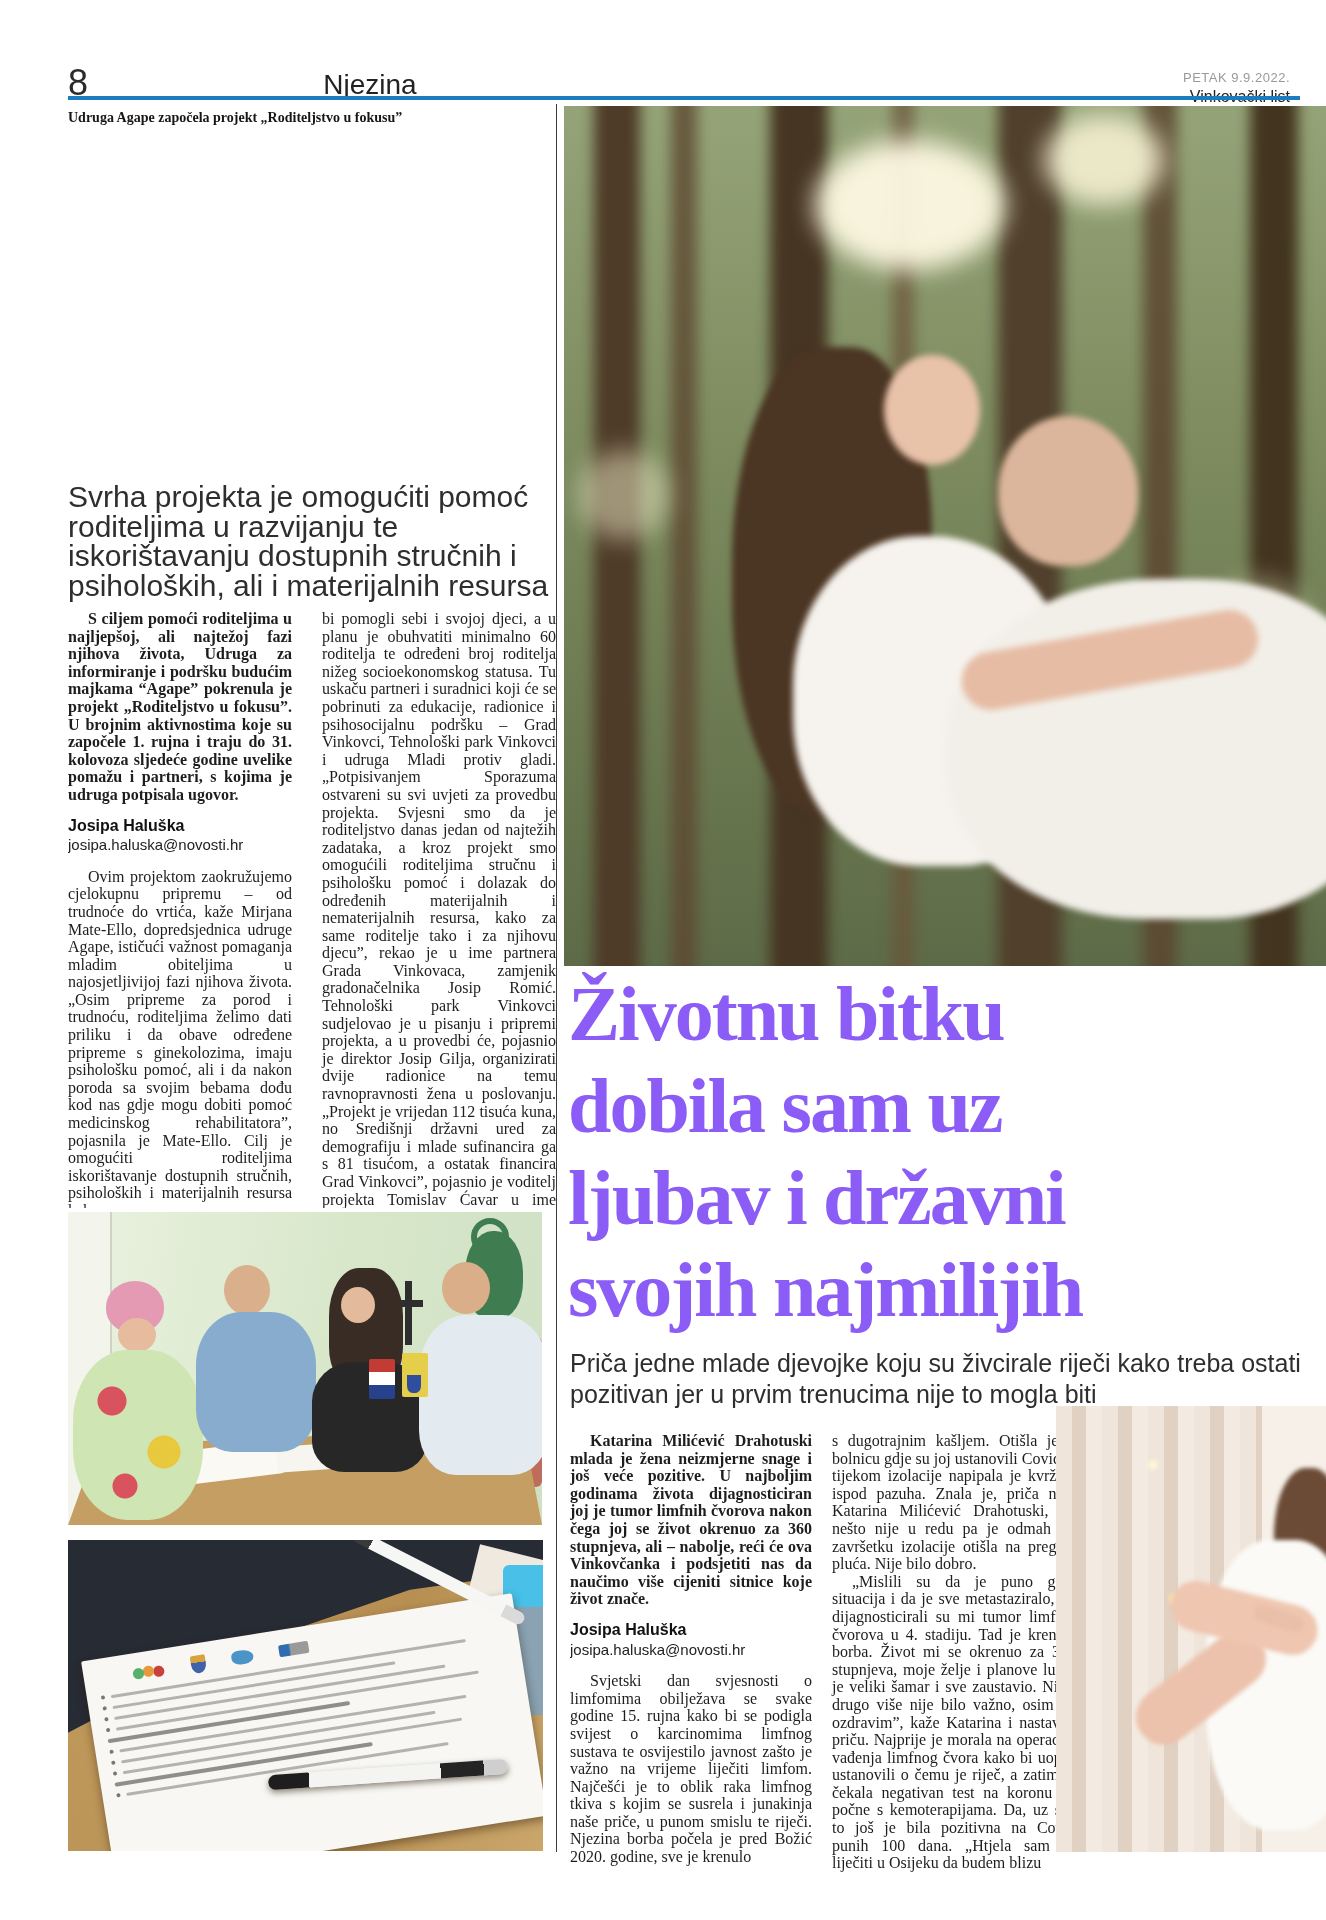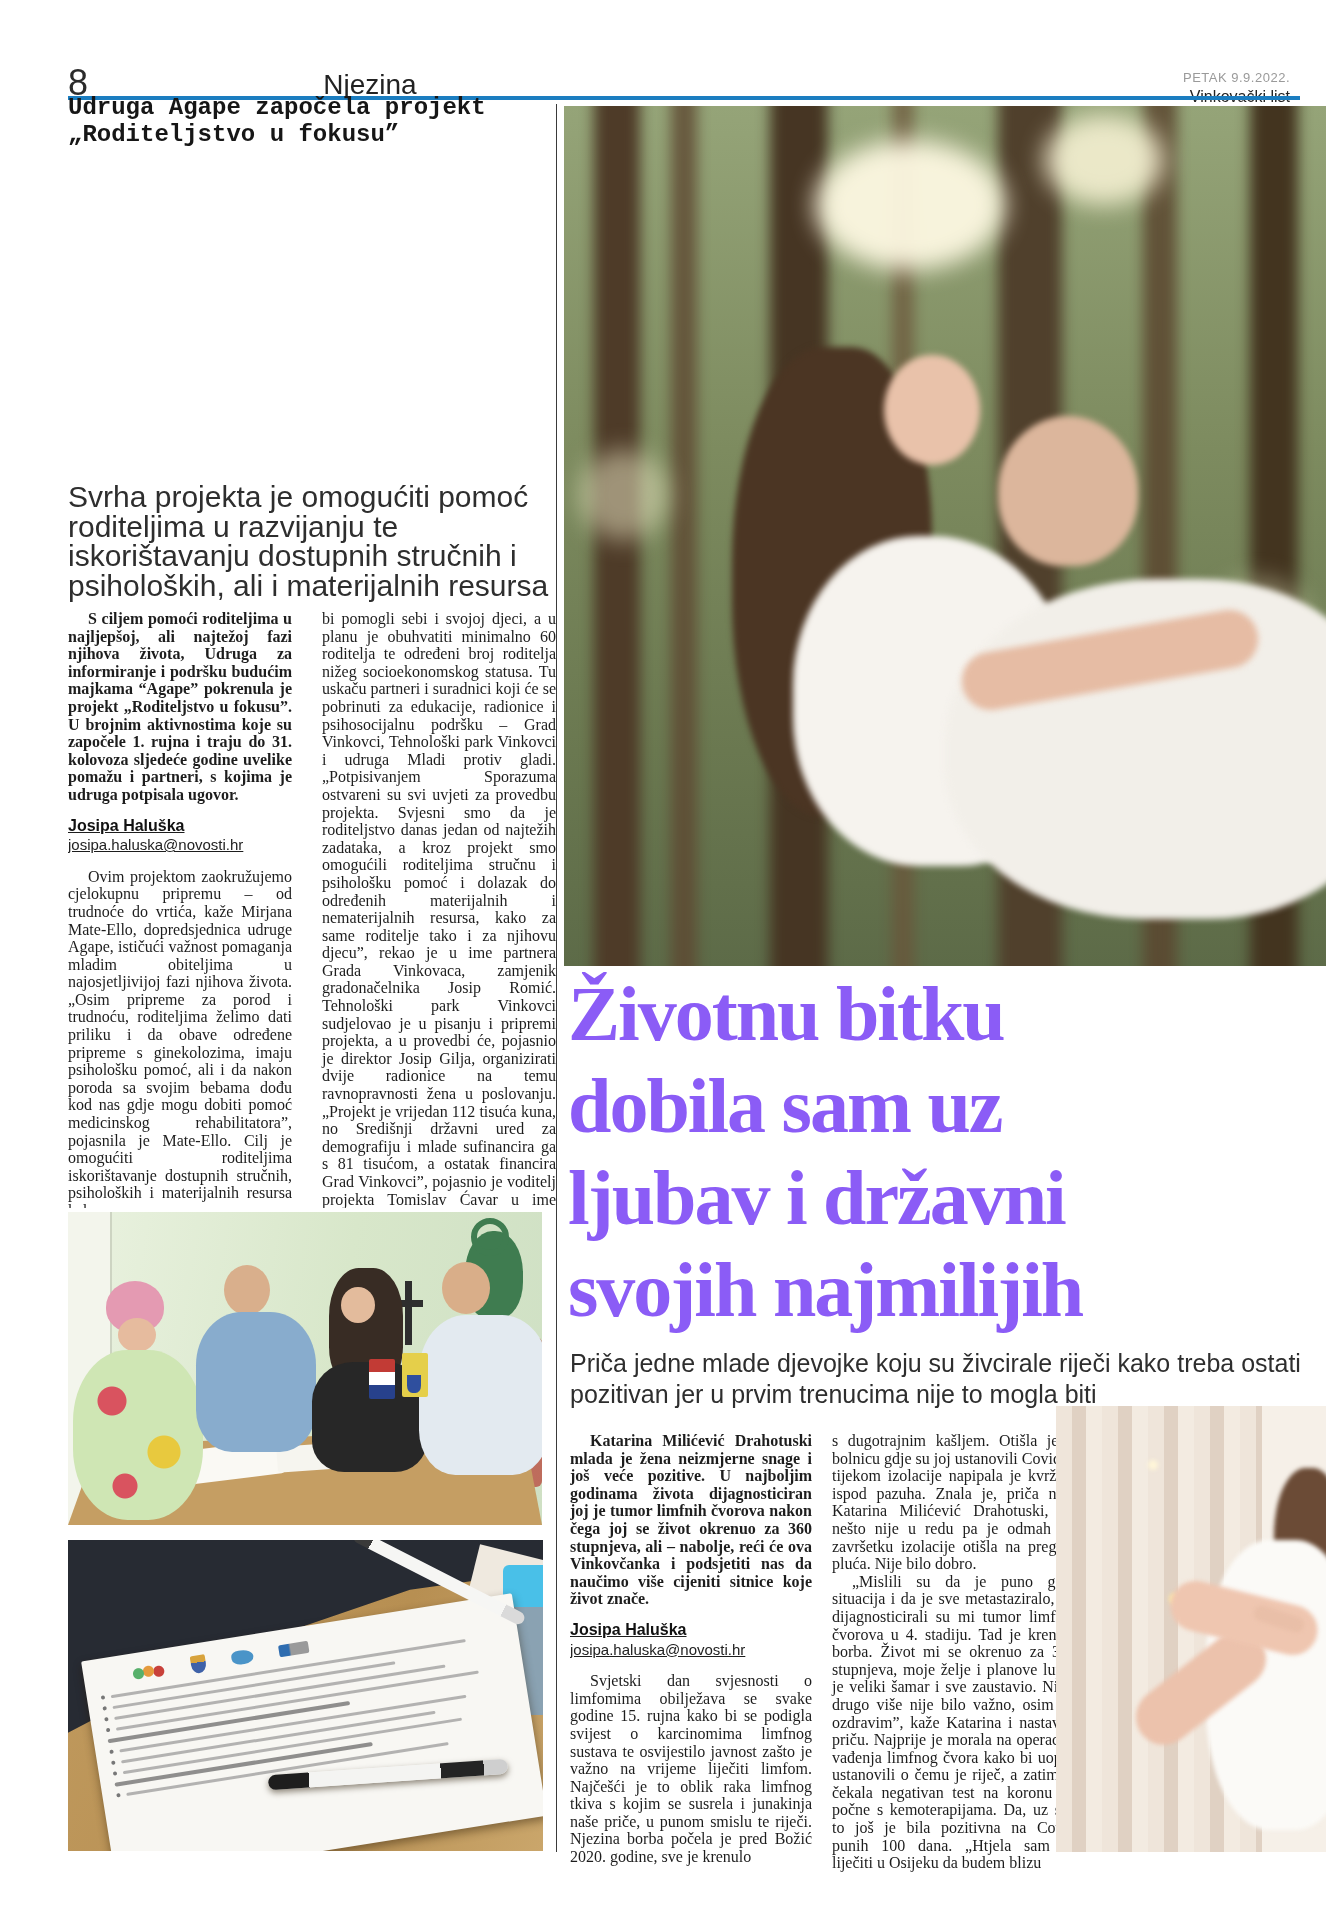--- a/index.html
+++ b/index.html
@@ -11,34 +11,34 @@
   .section{position:absolute;left:255px;top:69px;width:230px;text-align:center;
            font-family:"Liberation Sans",sans-serif;font-size:28px;color:#222;}
   .dateline{position:absolute;right:36px;top:64px;text-align:right;
             font-family:"Liberation Sans",sans-serif;}
   .dateline .d1{font-size:13px;color:#9a9a9a;letter-spacing:.5px;margin-top:6px;}
   .dateline .d2{font-size:16px;color:#222;font-weight:500;margin-top:3px;}
   .bluerule{position:absolute;left:68px;top:96px;width:1232px;height:4px;}
   
   .vrule-main{position:absolute;left:556px;top:104px;width:1px;height:1748px;background:#3a3a3a;}
   
-  .a1-kicker{position:absolute;left:68px;top:94px;width:488px;
-             font-family:Liberation Mono, monospace;font-weight:700;font-size:24px;color:#161616;}
+  .a1-kicker{position:absolute;left:68px;top:110px;width:488px;
+             font-family:Liberation Serif, serif;font-weight:700;font-size:14px;color:#161616;}
   .a1-head{position:absolute;left:66px;top:134px;width:492px;
            font-weight:700;font-size:74px;line-height:87px;letter-spacing:-1px;color:#111;}
   .a1-deck{position:absolute;left:68px;top:482px;width:490px;
            font-family:"Liberation Sans",sans-serif;font-size:30px;line-height:29.5px;color:#2e2e2e;}
   .a1-cols{position:absolute;left:68px;top:610px;width:488px;height:598px;overflow:hidden;}
   .col{position:absolute;top:0;font-size:16px;line-height:17.6px;text-align:justify;color:#1d1d1d;}
   .a1-c1{left:0;width:224px;}
   .a1-c2{left:254px;width:234px;}
   .col p{margin:0;text-indent:20px;}
   .col p.noindent{text-indent:0;}
   .col p.leadpara{font-weight:700;}
-  .byline{margin:13px 0 14px 0;font-family:"Liberation Sans",sans-serif;text-decoration:underline;}
+  .byline{margin:13px 0 14px 0;font-family:"Liberation Sans",sans-serif;}
   .byline .b-author{font-weight:700;font-size:16px;color:#111;}
   .byline .b-email{font-size:15px;color:#222;margin-top:2px;}
   
   .ph{position:absolute;overflow:hidden;}
   .blob{position:absolute;}
   
   .ph-couple{left:564px;top:106px;width:762px;height:860px;
      background:linear-gradient(180deg,#95a478 0%,#7d8b5f 40%,#6a7850 75%,#5d6b48 100%);}
   .trunk{position:absolute;top:-30px;height:115%;filter:blur(7px);border-radius:8px;}
   .lightspot{position:absolute;border-radius:50%;filter:blur(12px);}

